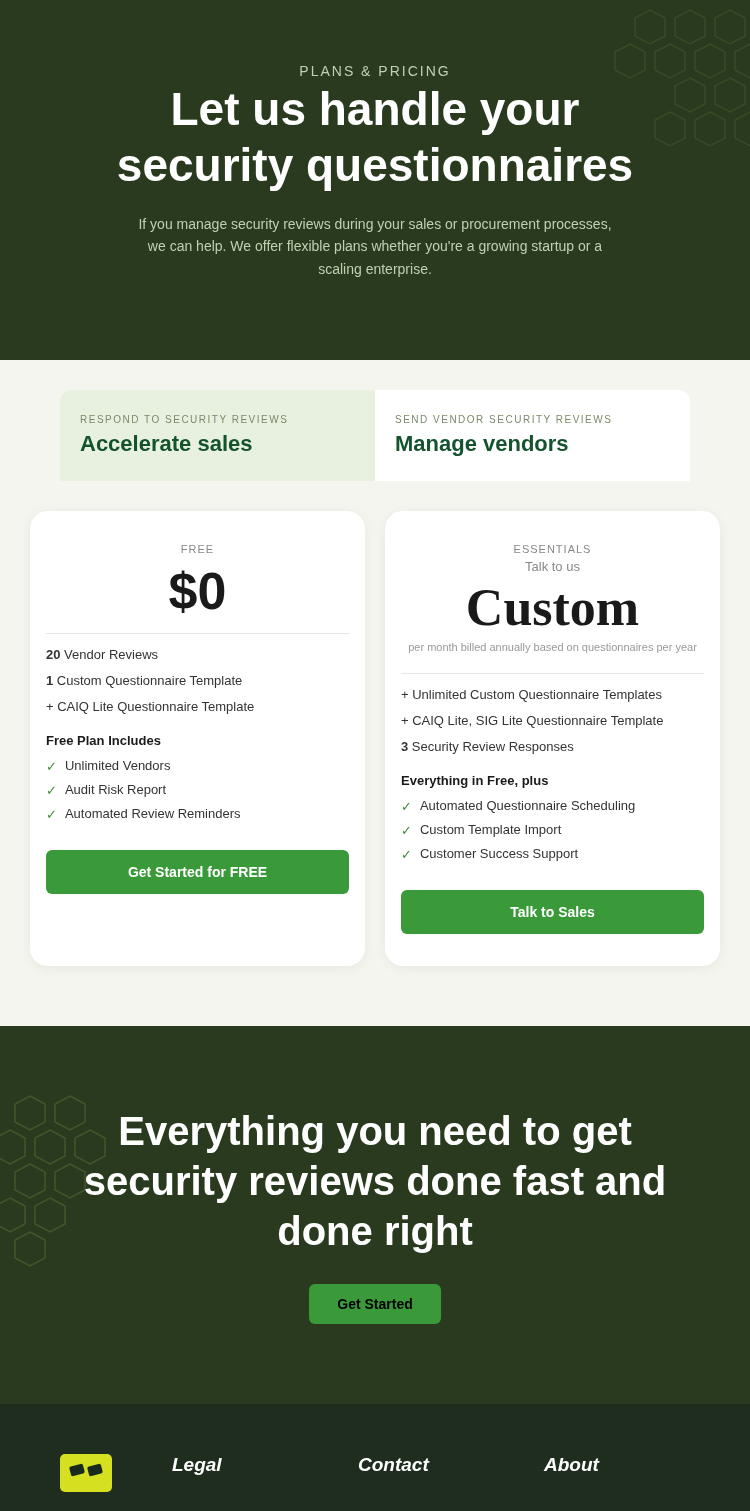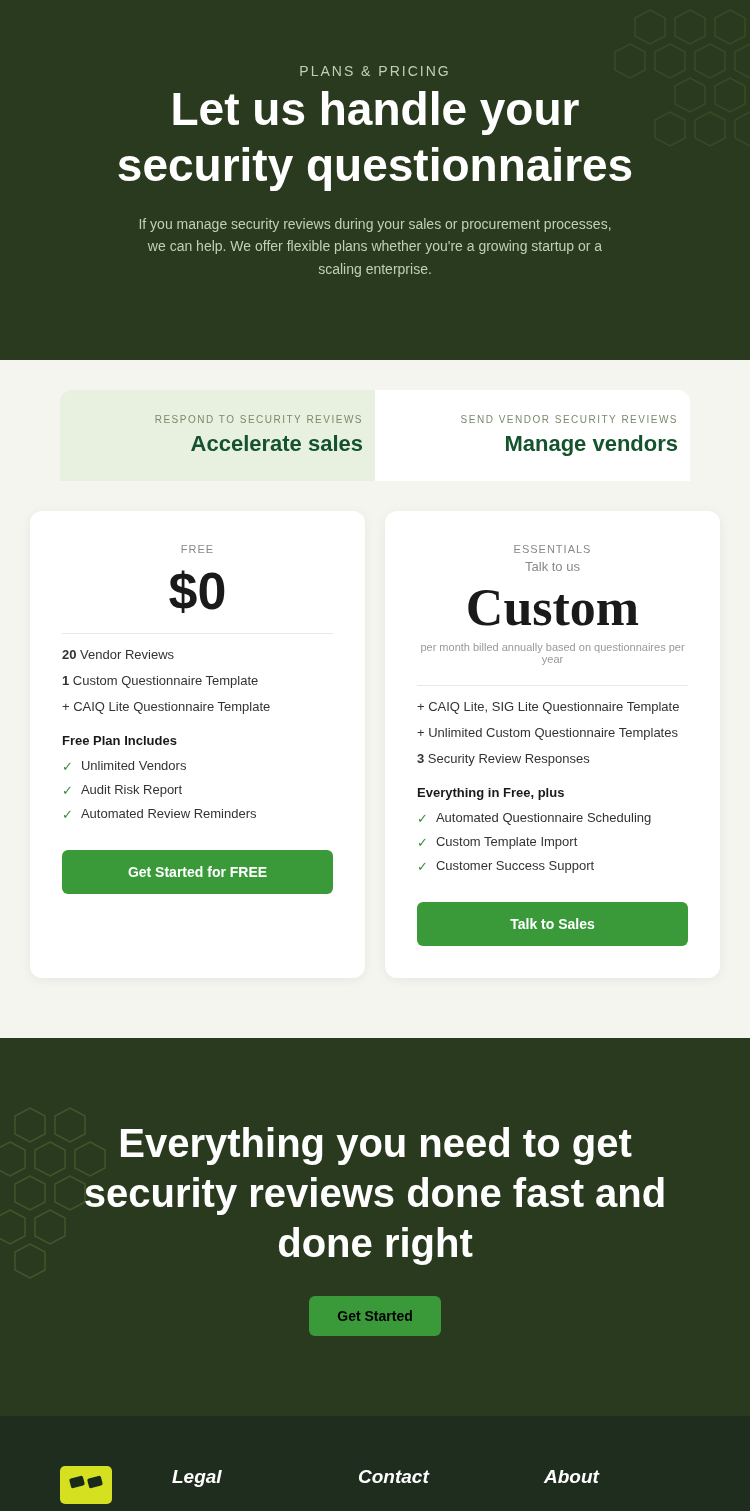--- a/index.html
+++ b/index.html
@@ -39,23 +39,22 @@
     
     .tabs-section {
       background: #f5f5f0;
       display: flex;
       border-radius: 12px 12px 0 0;
       margin: 0 30px;
       overflow: hidden;
     }
     .tab {
       flex: 1;
-      padding: 24px 12px;
+      padding: 24px 20px;
       cursor: pointer;
-      text-align: right;
     }
     .tab.active {
       background: #e8f0e0;
     }
     .tab.inactive {
       background: #ffffff;
     }
     .tab-label {
       font-size: 10px;
       text-transform: uppercase;
@@ -73,22 +72,22 @@
     .pricing-section {
       background: #f5f5f0;
       padding: 30px 30px 60px;
     }
     .pricing-cards {
       display: flex;
       gap: 20px;
     }
     .pricing-card {
       background: #ffffff;
-      border-radius: 12px;
-      padding: 32px 32px;
+      border-radius: 18px;
+      padding: 32px 16px;
       flex: 1;
       box-shadow: 0 2px 12px rgba(0,0,0,0.06);
     }
 
     
     .free-label {
       font-size: 11px;
       color: #888;
       text-align: center;
       letter-spacing: 1px;
@@ -335,24 +334,24 @@
 
     <div class="pricing-card">
       <p class="essentials-label">ESSENTIALS</p>
       <p class="talk-to-us">Talk to us</p>
       <div class="custom-price">Custom</div>
       <p class="per-month-note">per month billed annually based on questionnaires per year</p>
 
       <hr class="divider-line">
 
       <div class="feature-row">
+        + Unlimited Custom Questionnaire Templates
+      </div>
+      <div class="feature-row">
         + CAIQ Lite, SIG Lite Questionnaire Template
-      </div>
-      <div class="feature-row">
-        + Unlimited Custom Questionnaire Templates
       </div>
       <div class="feature-row">
         <strong>3</strong> Security Review Responses
       </div>
 
       <div class="feature-section-title">Everything in Free, plus</div>
 
       <div class="check-item">
         <span class="check-icon">✓</span>
         <span>Automated Questionnaire Scheduling</span>

